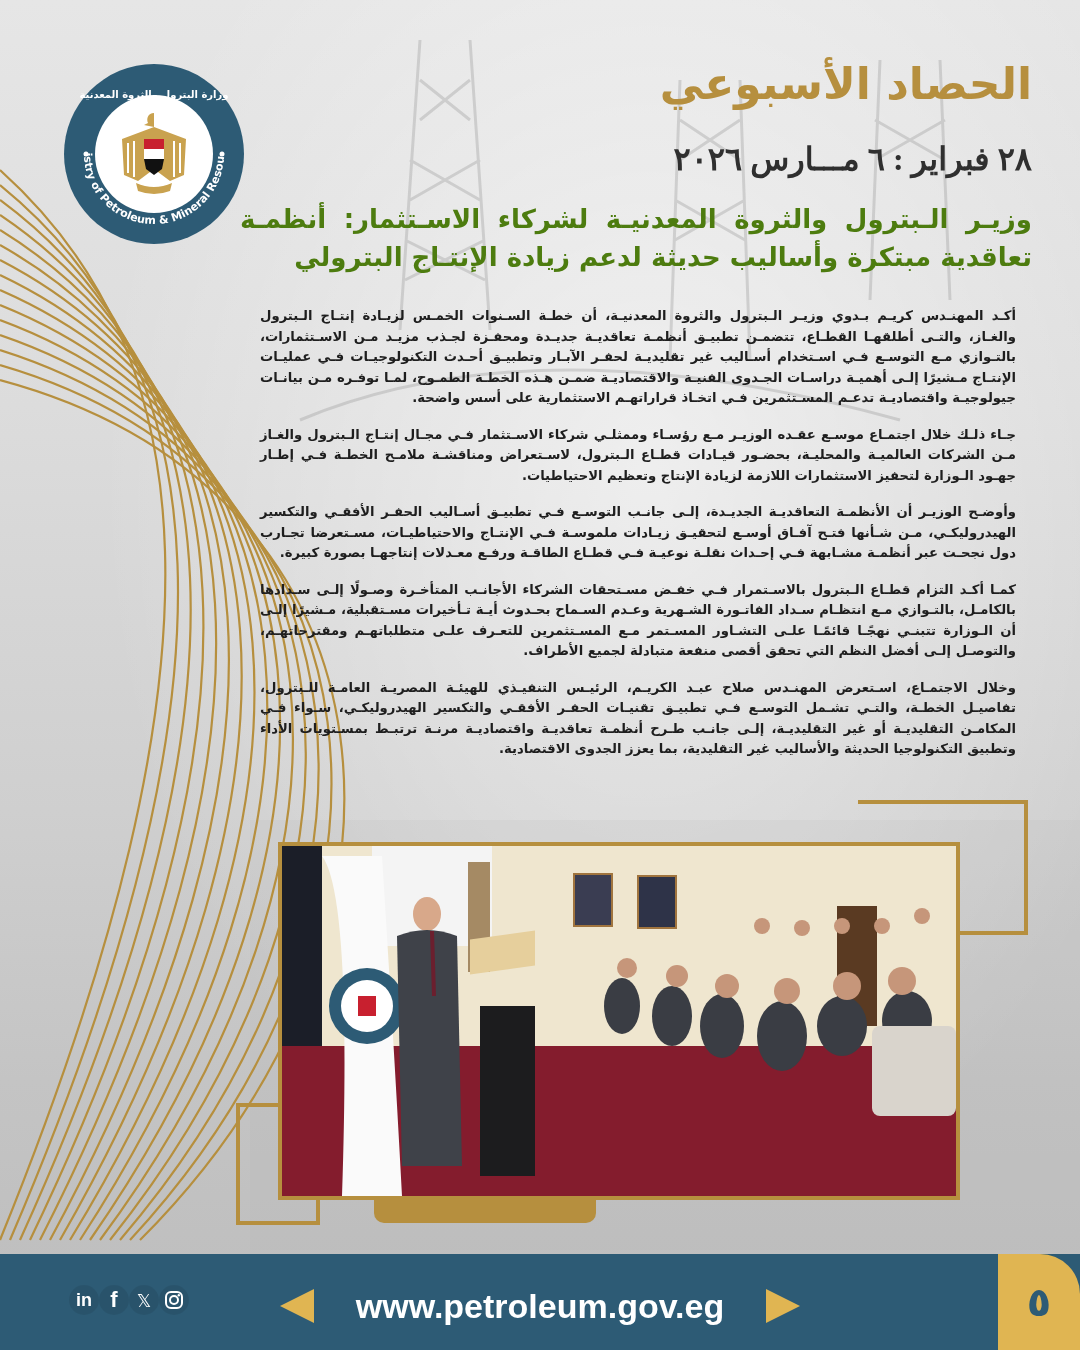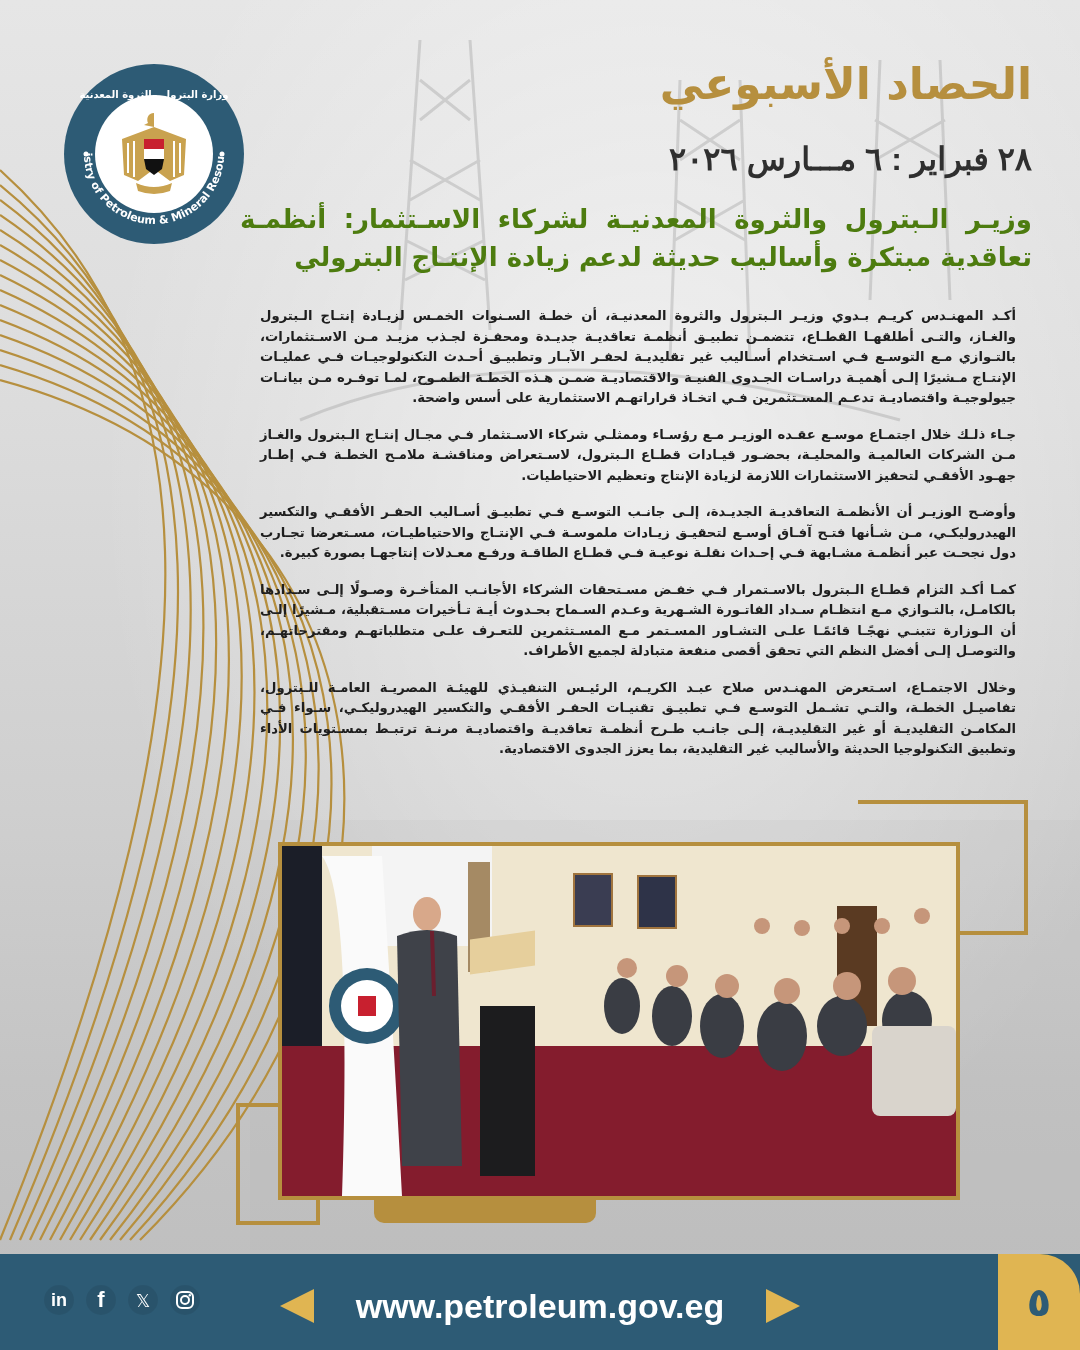--- a/index.html
+++ b/index.html
@@ -29,21 +29,21 @@
       display: flex; align-items: center; justify-content: center; position: relative;
     }
     .logo svg.ring { position: absolute; left: 0; top: 0; }
     .header-title {
       position: absolute; right: 48px; top: 58px;
       font-family: "DejaVu Sans", sans-serif; font-weight: bold;
       font-size: 44px; color: #b68f3e; direction: rtl; letter-spacing: 0;
     }
     .header-date {
       position: absolute; right: 48px; top: 140px;
-      font-family: Liberation Sans, sans-serif; font-weight: bold;
+      font-family: Liberation Serif, serif; font-weight: bold;
       font-size: 32px; color: #2f2f2f; direction: rtl;
     }
     .headline {
       position: absolute; right: 48px; left: 240px; top: 200px;
       font-family: "DejaVu Sans", sans-serif; font-weight: bold;
       font-size: 26px; line-height: 38px; color: #4d7c0f; direction: rtl; text-align: justify;
       text-align-last: right;
     }
     .article {
       position: absolute; right: 48px; left: 244px; top: 290px;
@@ -76,21 +76,21 @@
       position: absolute; left: 0; top: 1254px; width: 1080px; height: 96px;
       background: #2d5b75;
     }
     .footer-page {
       position: absolute; right: 0; top: 1254px; width: 82px; height: 96px;
       background: #e0b552; border-radius: 0 40px 0 0;
       display: flex; align-items: center; justify-content: center;
       font-family: "DejaVu Sans", sans-serif; font-weight: bold; font-size: 40px; color: #2d5b75;
     }
     .social {
-      position: absolute; left: 44px; top: 1285px; display: flex; gap: 12px; align-items: flex-end;
+      position: absolute; left: 69px; top: 1285px; display: flex; align-items: flex-end;
     }
     .social .ic {
       width: 30px; height: 30px; border-radius: 50%;
       background: rgba(0,0,0,0.08);
       display: flex; align-items: center; justify-content: center;
       color: #ffffff; font-family: "Liberation Sans", sans-serif; font-weight: bold; font-size: 18px;
     }
     .url-row {
       position: absolute; left: 280px; top: 1278px; width: 520px; height: 56px;
       display: flex; align-items: center; justify-content: space-between;
@@ -168,21 +168,21 @@
   </div>
 </div>
 
 <div class="header-title">الحصاد الأسبوعي</div>
 <div class="header-date">٢٨ فبراير : ٦ مـــارس ٢٠٢٦</div>
 
 <div class="headline">وزيـر الـبترول والثروة المعدنيـة لشركاء الاسـتثمار: أنظمـة تعاقدية مبتكرة وأساليب حديثة لدعم زيادة الإنتـاج البترولي</div>
 
 <div class="article">
   <p>أكـد المهنـدس كريـم بـدوي وزيـر الـبترول والثروة المعدنيـة، أن خطـة السـنوات الخمـس لزيـادة إنتـاج الـبترول والغـاز، والتـى أطلقهـا القطـاع، تتضمـن تطبيـق أنظمـة تعاقديـة جديـدة ومحفـزة لجـذب مزيـد مـن الاسـتثمارات، بالتـوازي مـع التوسـع فـي اسـتخدام أسـاليب غير تقليديـة لحفـر الآبـار وتطبيـق أحـدث التكنولوجيـات فـي عمليـات الإنتـاج مـشيرًا إلـى أهميـة دراسـات الجـدوى الفنيـة والاقتصاديـة ضمـن هـذه الخطـة الطمـوح، لمـا توفـره مـن بيانـات جيولوجيـة واقتصاديـة تدعـم المسـتثمرين فـي اتخـاذ قراراتهـم الاستثمارية على أسس واضحة.</p>
-  <p>جـاء ذلـك خلال اجتمـاع موسـع عقـده الوزيـر مـع رؤسـاء وممثلـي شركاء الاسـتثمار فـي مجـال إنتـاج الـبترول والغـاز مـن الشركات العالميـة والمحليـة، بحضـور قيـادات قطـاع الـبترول، لاسـتعراض ومناقشـة ملامـح الخطـة فـي إطـار جهـود الأفقـي لتحفيز الاستثمارات اللازمة لزيادة الإنتاج وتعظيم الاحتياطيات.</p>
+  <p>جـاء ذلـك خلال اجتمـاع موسـع عقـده الوزيـر مـع رؤسـاء وممثلـي شركاء الاسـتثمار فـي مجـال إنتـاج الـبترول والغـاز مـن الشركات العالميـة والمحليـة، بحضـور قيـادات قطـاع الـبترول، لاسـتعراض ومناقشـة ملامـح الخطـة فـي إطـار جهـود الـوزارة لتحفيز الاستثمارات اللازمة لزيادة الإنتاج وتعظيم الاحتياطيات.</p>
   <p>وأوضـح الوزيـر أن الأنظمـة التعاقديـة الجديـدة، إلـى جانـب التوسـع فـي تطبيـق أسـاليب الحفـر الأفقـي والتكسير الهيدروليكـي، مـن شـأنها فتـح آفـاق أوسـع لتحقيـق زيـادات ملموسـة فـي الإنتـاج والاحتياطيـات، مسـتعرضا تجـارب دول نجحـت عبر أنظمـة مشـابهة فـي إحـداث نقلـة نوعيـة فـي قطـاع الطاقـة ورفـع معـدلات إنتاجهـا بصورة كبيرة.</p>
   <p>كمـا أكـد التزام قطـاع الـبترول بالاسـتمرار فـي خفـض مسـتحقات الشركاء الأجانـب المتأخـرة وصـولًا إلـى سـدادها بالكامـل، بالتـوازي مـع انتظـام سـداد الفاتـورة الشـهرية وعـدم السـماح بحـدوث أيـة تـأخيرات مسـتقبلية، مـشيرًا إلـى أن الـوزارة تتبنـي نهجًـا قائمًـا علـى التشـاور المسـتمر مـع المسـتثمرين للتعـرف علـى متطلباتهـم ومقترحاتهـم، والتوصـل إلـى أفضل النظم التي تحقق أقصى منفعة متبادلة لجميع الأطراف.</p>
   <p>وخلال الاجتمـاع، اسـتعرض المهنـدس صلاح عبـد الكريـم، الرئيـس التنفيـذي للهيئـة المصريـة العامـة للـبترول، تفاصيـل الخطـة، والتـي تشـمل التوسـع فـي تطبيـق تقنيـات الحفـر الأفقـي والتكسير الهيدروليكـي، سـواء فـي المكامـن التقليديـة أو غير التقليديـة، إلـى جانـب طـرح أنظمـة تعاقديـة واقتصاديـة مرنـة ترتبـط بمسـتويات الأداء وتطبيق التكنولوجيا الحديثة والأساليب غير التقليدية، بما يعزز الجدوى الاقتصادية.</p>
 </div>
 
 <div class="frame-tr"></div>
 <div class="frame-tr-top"></div>
 <div class="frame-bl"></div>
 
 <div class="photo">

